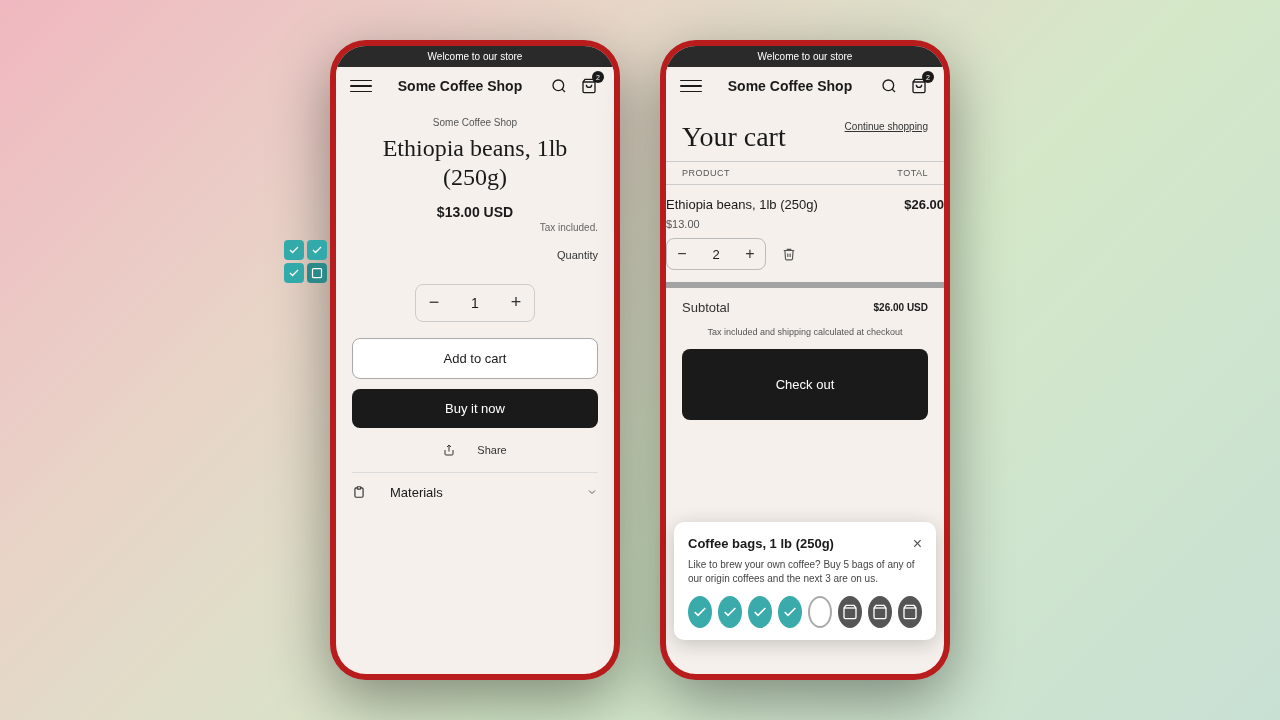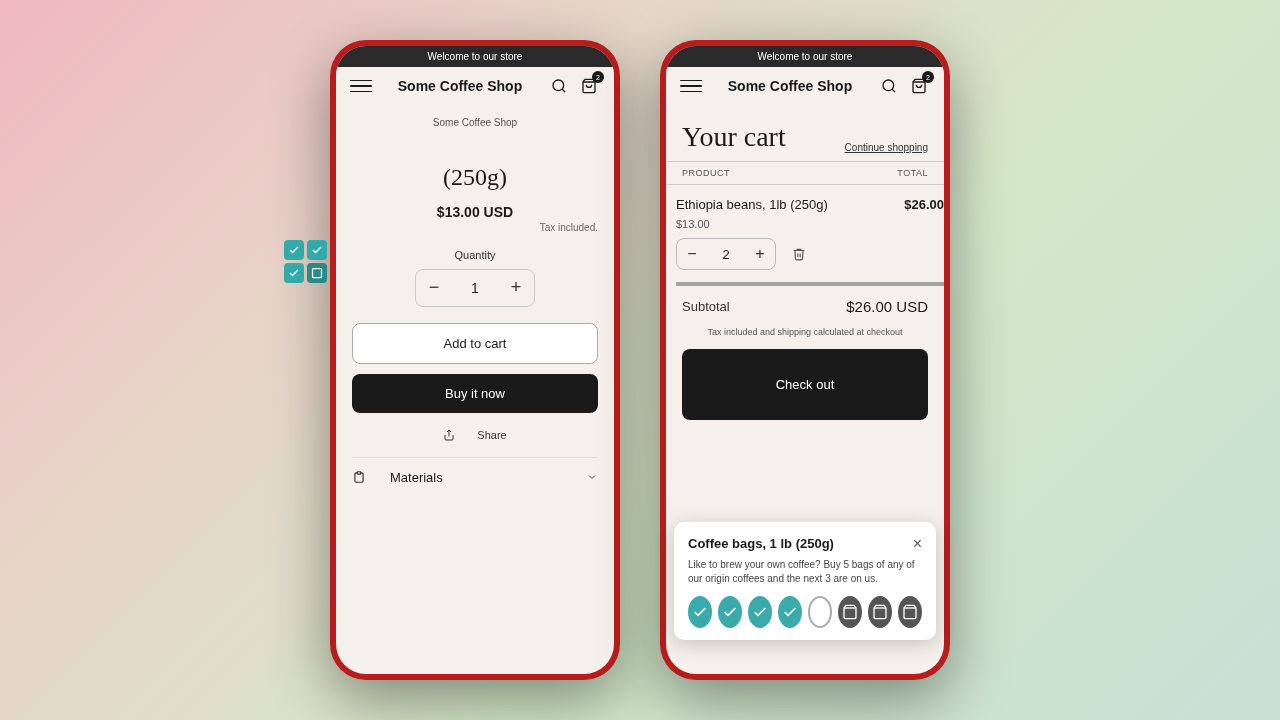--- a/index.html
+++ b/index.html
@@ -128,24 +128,24 @@
     }
 
     .product-tax {
       text-align: right;
       font-size: 10px;
       color: #666;
       margin-bottom: 16px;
     }
 
     .quantity-label {
-      text-align: center;
+      text-align: right;
       font-size: 11px;
       color: #333;
-      margin-bottom: 8px;
+      margin-bottom: 23px;
     }
 
     .quantity-control {
       display: flex;
       align-items: center;
       justify-content: center;
       border: 1.5px solid #ccc;
       border-radius: 8px;
       overflow: hidden;
       width: 120px;
@@ -247,21 +247,21 @@
     .icon-tile svg {
       width: 12px;
       height: 12px;
       stroke: #fff;
       fill: none;
     }
 
     
     .cart-header {
       display: flex;
-      align-items: flex-end;
+      align-items: flex-start;
       justify-content: space-between;
       padding: 16px 16px 8px;
       flex-shrink: 0;
     }
 
     .cart-title {
       font-size: 28px;
       font-weight: 400;
       font-family: Georgia, serif;
       color: #1a1a1a;
@@ -284,22 +284,21 @@
 
     .cart-table-header span {
       font-size: 9px;
       color: #555;
       letter-spacing: 0.5px;
       text-transform: uppercase;
     }
 
     .cart-item {
       padding: 12px 0;
-      border-bottom: 4px solid #a3a3a3;
-      margin-left: 10px;
+      border-bottom: 6px solid #a3a3a3;
     }
 
     .cart-item-row {
       display: flex;
       justify-content: space-between;
       align-items: flex-start;
       margin-bottom: 6px;
     }
 
     .cart-item-name {
@@ -375,22 +374,22 @@
       justify-content: space-between;
       align-items: center;
     }
 
     .subtotal-label {
       font-size: 13px;
       color: #333;
     }
 
     .subtotal-amount {
-      font-size: 15px;
-      font-weight: 400;
+      font-size: 10px;
+      font-weight: 700;
       color: #1a1a1a;
     }
 
     .cart-tax-note {
       font-size: 9px;
       color: #555;
       text-align: center;
       padding: 0 28px 8px;
     }
 
@@ -536,21 +535,21 @@
             <path d="M16 10a4 4 0 01-8 0"></path>
           </svg>
           <div class="cart-badge">2</div>
         </div>
       </div>
     </div>
 
     <div class="screen-content">
       <div class="product-brand">Some Coffee Shop</div>
       <div class="product-title">
-        <br>
+        <span>Ethiopia beans, 1lb</span><br>
         <span>(250g)</span>
       </div>
       <div class="product-price">$13.00 USD</div>
       <div class="product-tax">Tax included.</div>
       <div class="quantity-label">Quantity</div>
       <div class="quantity-control">
         <button class="qty-btn">−</button>
         <span class="qty-value">1</span>
         <button class="qty-btn">+</button>
       </div>

